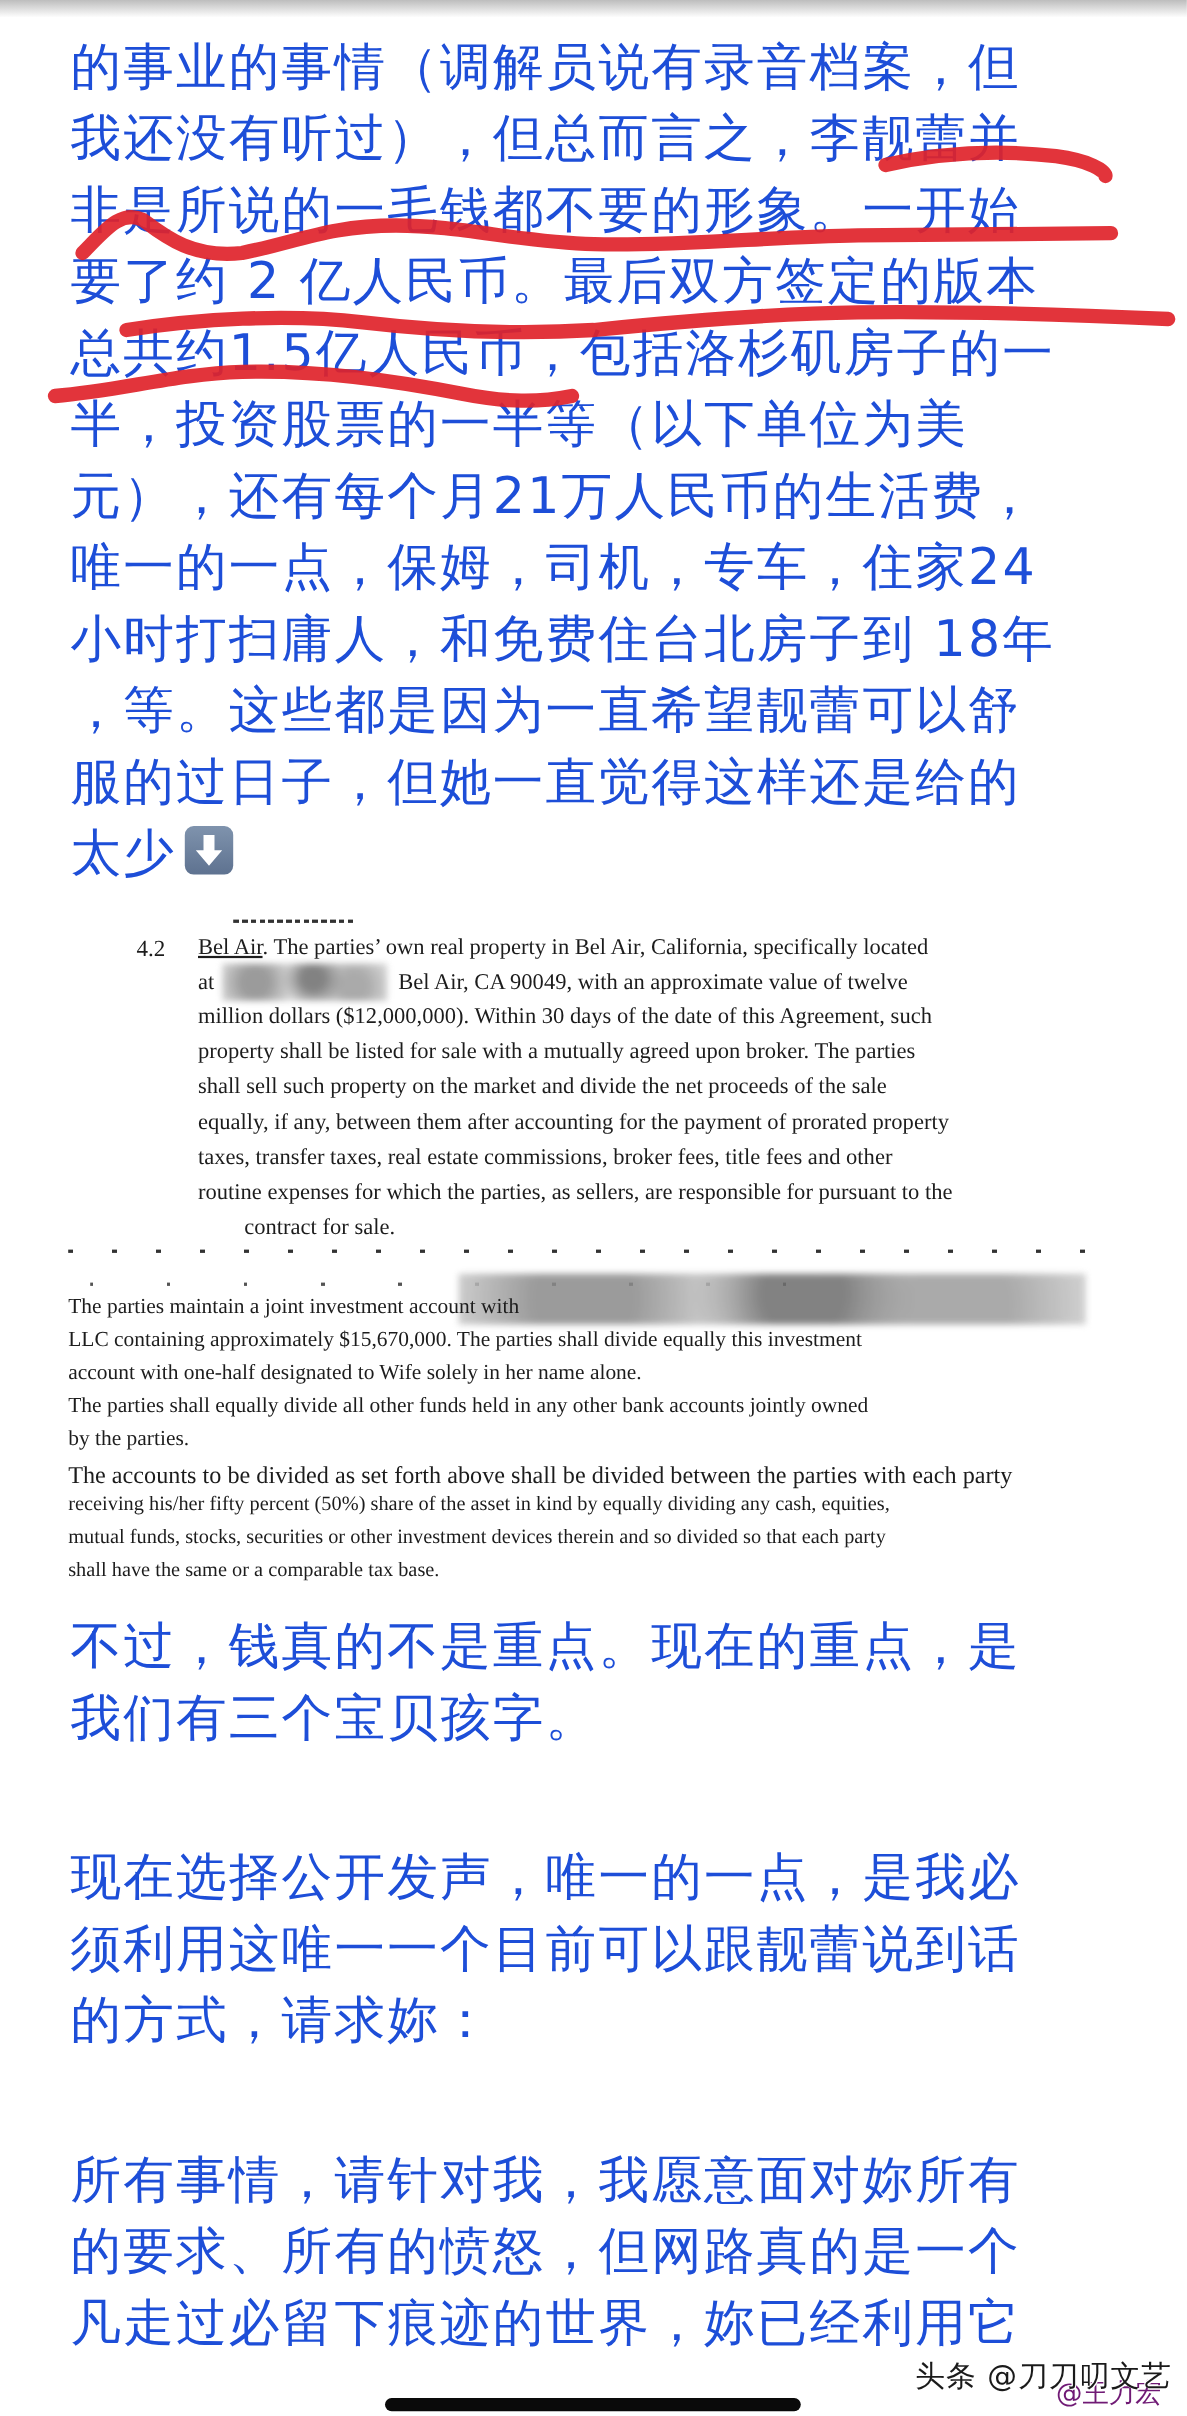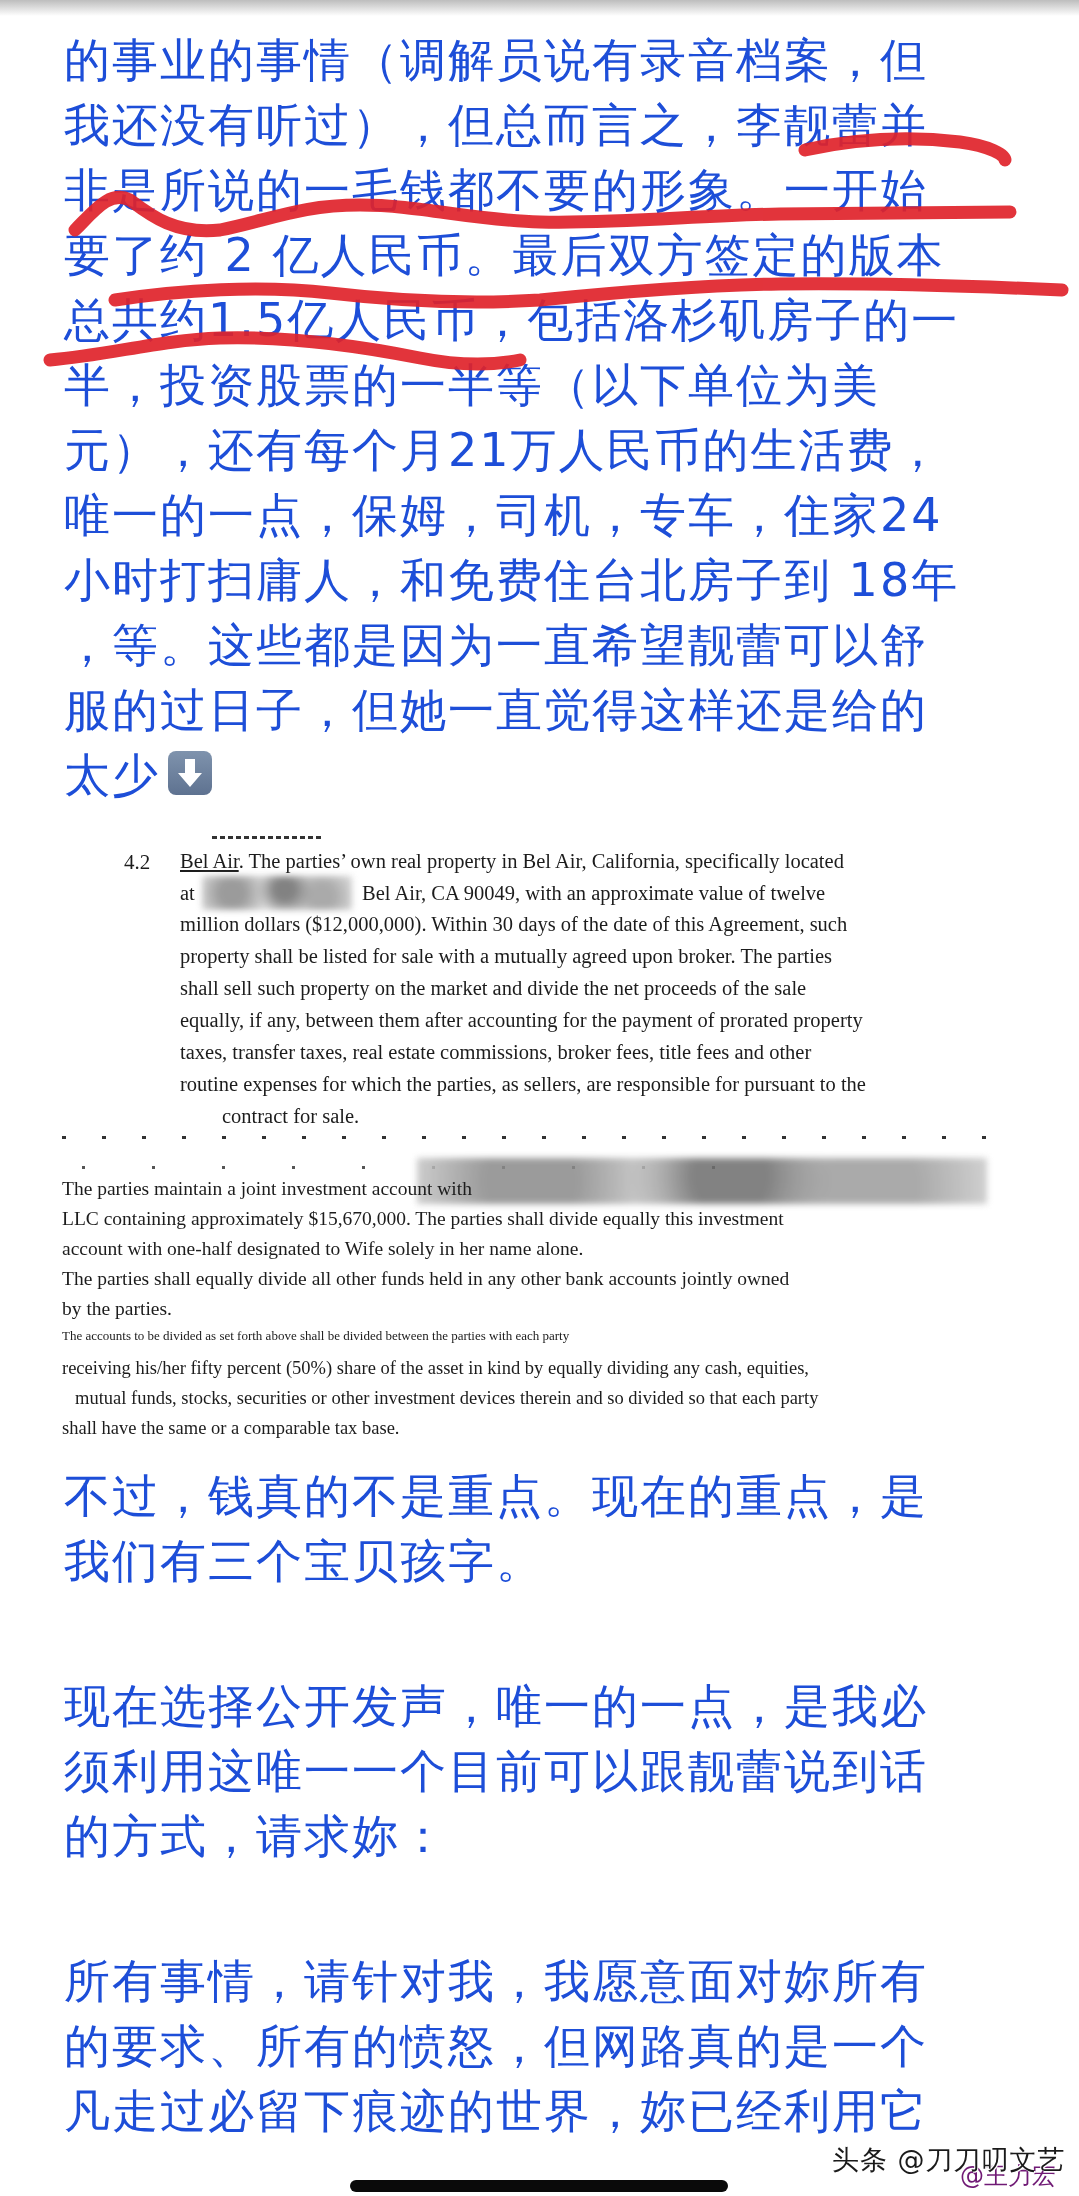--- a/index.html
+++ b/index.html
@@ -102,23 +102,23 @@
 
   <div style="position:absolute; left:0; top:300px; width:930px; height:3px; background:repeating-linear-gradient(90deg,#333 0 4px,transparent 4px 40px);"></div>
   <div style="position:absolute; left:20px; top:330px; width:640px; height:3px; background:repeating-linear-gradient(90deg,#555 0 3px,transparent 3px 70px);"></div>
 
   <div class="blur-box" style="left:355px; top:322px; width:570px; height:46px;"></div>
   <div class="doc-line" style="left:0px; top:342px; font-size:19.5px;">The parties maintain a joint investment account with</div>
   <div class="doc-line" style="left:0px; top:372px; font-size:19.5px;">LLC containing approximately $15,670,000. The parties shall divide equally this investment</div>
   <div class="doc-line" style="left:0px; top:402px; font-size:19.5px;">account with one-half designated to Wife solely in her name alone.</div>
   <div class="doc-line" style="left:0px; top:432px; font-size:19.5px;">The parties shall equally divide all other funds held in any other bank accounts jointly owned</div>
   <div class="doc-line" style="left:0px; top:462px; font-size:19.5px;">by the parties.</div>
-  <div class="doc-line" style="left:0px; top:492px; font-size:13px;">The accounts to be divided as set forth above shall be divided between the parties with each party</div>
+  <div class="doc-line" style="left:0px; top:492px; font-size:22px;">The accounts to be divided as set forth above shall be divided between the parties with each party</div>
   <div class="doc-line" style="left:0px; top:522px; font-size:18.5px;">receiving his/her fifty percent (50%) share of the asset in kind by equally dividing any cash, equities,</div>
-  <div class="doc-line" style="left:13px; top:552px; font-size:18.5px;">mutual funds, stocks, securities or other investment devices therein and so divided so that each party</div>
+  <div class="doc-line" style="left:0px; top:552px; font-size:18.5px;">mutual funds, stocks, securities or other investment devices therein and so divided so that each party</div>
   <div class="doc-line" style="left:0px; top:582px; font-size:18.5px; height:22px; overflow:hidden;">shall have the same or a comparable tax base.</div>
 </div>
 
 <div>
   <div class="zh-line" style="top:1466px">不过，钱真的不是重点。现在的重点，是</div>
   <div class="zh-line" style="top:1531px">我们有三个宝贝孩字。</div>
 </div>
 
 <div>
   <div class="zh-line" style="top:1676px">现在选择公开发声，唯一的一点，是我必</div>

